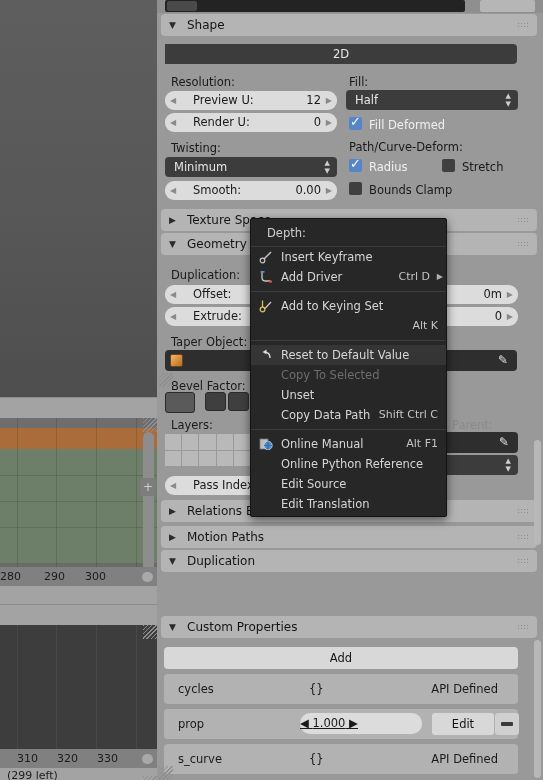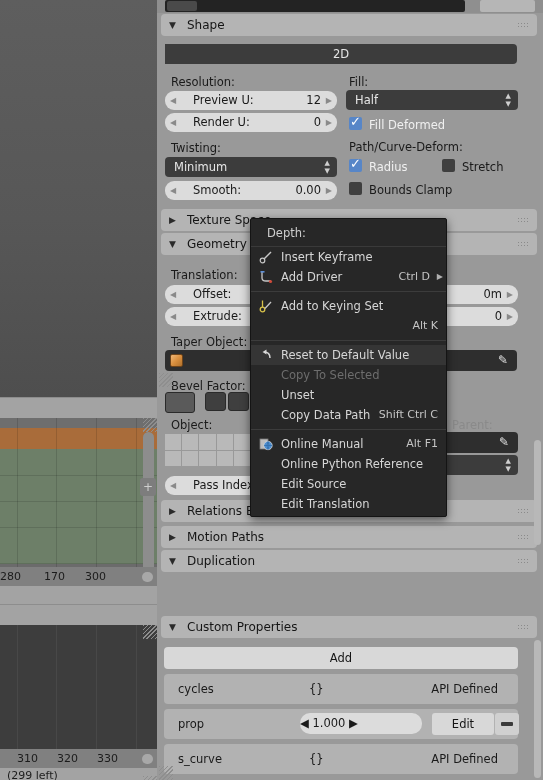--- a/index.html
+++ b/index.html
@@ -282,21 +282,21 @@
       <div class="dope-vline" style="left:56px;"></div>
       <div class="dope-vline" style="left:96px;"></div>
       <div class="dope-vline" style="left:136px;"></div>
       <div class="dope-scrollbar"></div>
       <div class="dope-plus">+</div>
       <div class="corner-grip" style="right:0;top:0;"></div>
     </div>
 
     <div class="timecode-bar" id="dope-times">
       <span class="tick" style="left:0px;">280</span>
-      <span class="tick" style="left:44px;">170</span>
+      <span class="tick" style="left:44px;">290</span>
       <span class="tick" style="left:85px;">300</span>
       <span class="knob"></span>
     </div>
 
     <div class="lower-divider"></div>
     <div class="hdr-bar b"></div>
 
     <div class="timeline">
       <div class="tl-vline" style="left:17px;"></div>
       <div class="tl-vline" style="left:56px;"></div>
@@ -395,21 +395,21 @@
       <span class="grip"></span>
     </div>
 
     <div class="panel-head" style="top:233px;">
       <span class="tri">▼</span>
       <span class="ttl">Geometry</span>
       <span class="grip"></span>
     </div>
 
     <div class="panel-body" style="top:255px;height:130px;">
-      <span class="lbl" style="left:14px;top:13px;">Translation:</span>
+      <span class="lbl" style="left:14px;top:13px;">Duplication:</span>
 
       <div class="numfld" style="left:8px;top:30px;width:172px;">
         <span class="la">◀</span>
         <span class="nm">Offset:</span>
       </div>
       <div class="numfld" style="left:8px;top:52px;width:172px;">
         <span class="la">◀</span>
         <span class="nm">Extrude:</span>
       </div>
 
@@ -444,21 +444,21 @@
       <div class="ticon" style="left:94px;top:7px;"></div>
       <div class="ticon" style="left:117px;top:7px;"></div>
       <div class="ticon" style="left:140px;top:7px;"></div>
       <div class="ticon" style="left:163px;top:7px;"></div>
       <div class="ticon" style="left:186px;top:7px;"></div>
       <div class="ticon" style="left:209px;top:7px;"></div>
       <div class="ticon" style="left:232px;top:7px;"></div>
       <div class="ticon" style="left:255px;top:7px;"></div>
     </div>
 
-    <span class="lbl" style="left:14px;top:418px;">Object:</span>
+    <span class="lbl" style="left:14px;top:418px;">Layers:</span>
     <div class="layers-grid" style="left:8px;top:434px;width:85px;height:32px;">
       <div></div>
         <div></div>
       <div></div>
         <div></div>
       <div></div>
         <div></div>
       <div></div>
         <div></div>
       <div></div>
@@ -505,21 +505,21 @@
       <div class="addbtn" style="top:9px;">Add</div>
 
       <div class="cprow" style="top:36px;">
         <span class="k">cycles</span>
         <span class="v">{}</span>
         <span class="api">API Defined</span>
       </div>
 
       <div class="cprow" style="top:71px;">
         <span class="k">prop</span>
-        <div class="valpill" style="left:136px;top:4px;width:122px;">
+        <div class="valpill" style="left:136px;top:4px;width:122px;text-decoration:underline;">
           <span class="la" style="left:7px;">◀</span>
           <span class="vl" style="right:22px;">1.000</span>
           <span class="ra" style="right:7px;">▶</span>
         </div>
         <div class="editbtn" style="left:268px;top:4px;width:62px;">Edit</div>
         <div class="minibtn" style="left:331px;top:4px;"></div>
       </div>
 
       <div class="cprow" style="top:106px;">
         <span class="k">s_curve</span>

